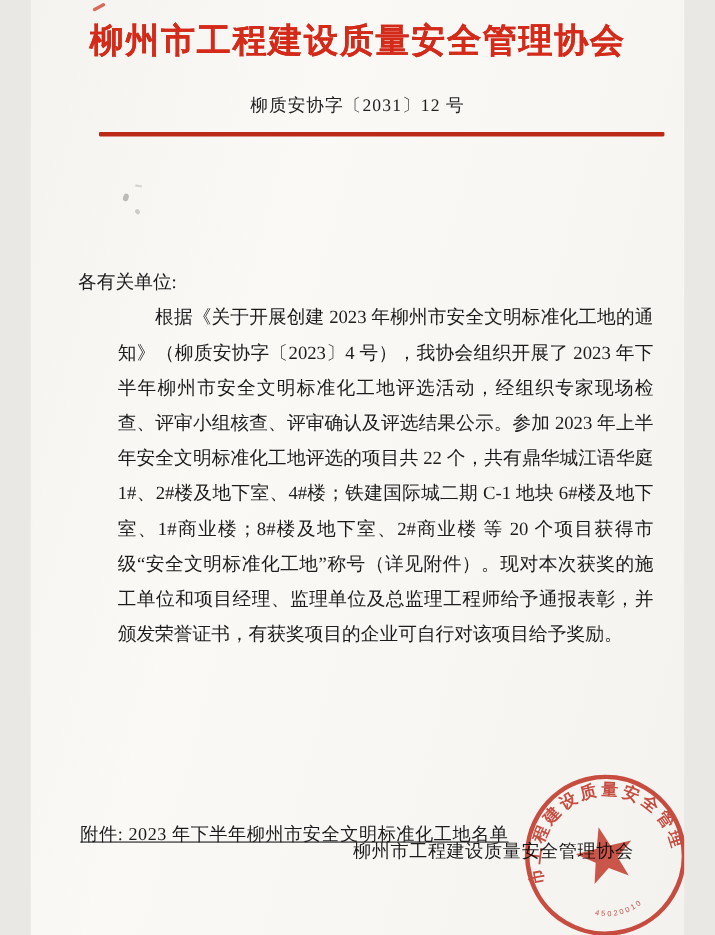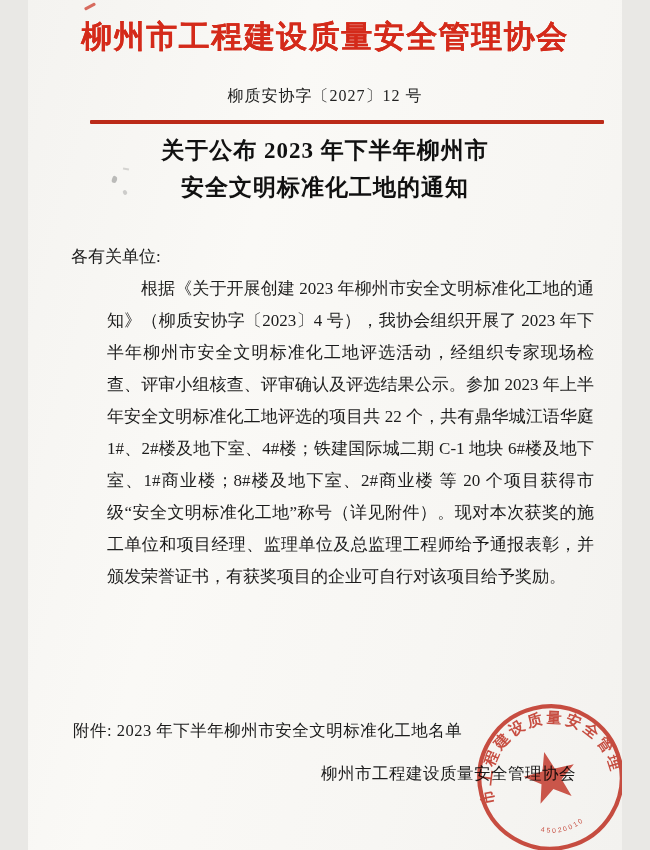--- a/index.html
+++ b/index.html
@@ -48,23 +48,24 @@
   .doc-body{
     position:absolute;top:241px;left:43px;right:28px;
     font-size:17px;line-height:32px;
     text-align:justify;
     color:#1c1c1c;
   }
   .doc-body p{margin:0;}
   .doc-body p.para{text-indent:2em;margin-left:36px;}
   
   .attachment{
-    position:absolute;top:703px;left:45px;
+    position:absolute;top:731px;left:45px;
     font-size:16.5px;color:#1c1c1c;
     letter-spacing:.5px;
+    text-decoration:underline;
   }
   
   .sig-org{
     position:absolute;top:763px;right:46px;
     font-size:16.5px;color:#1c1c1c;
     letter-spacing:.5px;
   }
   .sig-date{
     position:absolute;top:794px;right:82px;
     font-size:16.5px;color:#1c1c1c;
@@ -102,28 +103,24 @@
 
 <div class="paper">
 
   <div class="speck red1"></div>
   <div class="speck g1"></div>
   <div class="speck g2"></div>
   <div class="speck g3"></div>
 
   <h1 class="org-header">柳州市工程建设质量安全管理协会</h1>
 
-  <div class="doc-number">柳质安协字〔2027〕12 号</div>
+  <div class="doc-number">柳质安协字〔2031〕12 号</div>
 
   <div class="red-rule"></div>
 
-  <div class="doc-title">
-    <div>关于公布 2023 年下半年柳州市</div>
-    <div>安全文明标准化工地的通知</div>
-  </div>
 
   <div class="doc-body">
     <p class="salutation">各有关单位:</p>
     <p class="para">根据《关于开展创建 2023 年柳州市安全文明标准化工地的通知》（柳质安协字〔2023〕4 号），我协会组织开展了 2023 年下半年柳州市安全文明标准化工地评选活动，经组织专家现场检查、评审小组核查、评审确认及评选结果公示。参加 2023 年上半年安全文明标准化工地评选的项目共 22 个，共有鼎华城江语华庭 1#、2#楼及地下室、4#楼；铁建国际城二期 C-1 地块 6#楼及地下室、1#商业楼；8#楼及地下室、2#商业楼 等 20 个项目获得市级“安全文明标准化工地”称号（详见附件）。现对本次获奖的施工单位和项目经理、监理单位及总监理工程师给予通报表彰，并颁发荣誉证书，有获奖项目的企业可自行对该项目给予奖励。</p>
   </div>
 
   <p class="attachment">附件: 2023 年下半年柳州市安全文明标准化工地名单</p>
 
   <div class="sig-org">柳州市工程建设质量安全管理协会</div>
 

